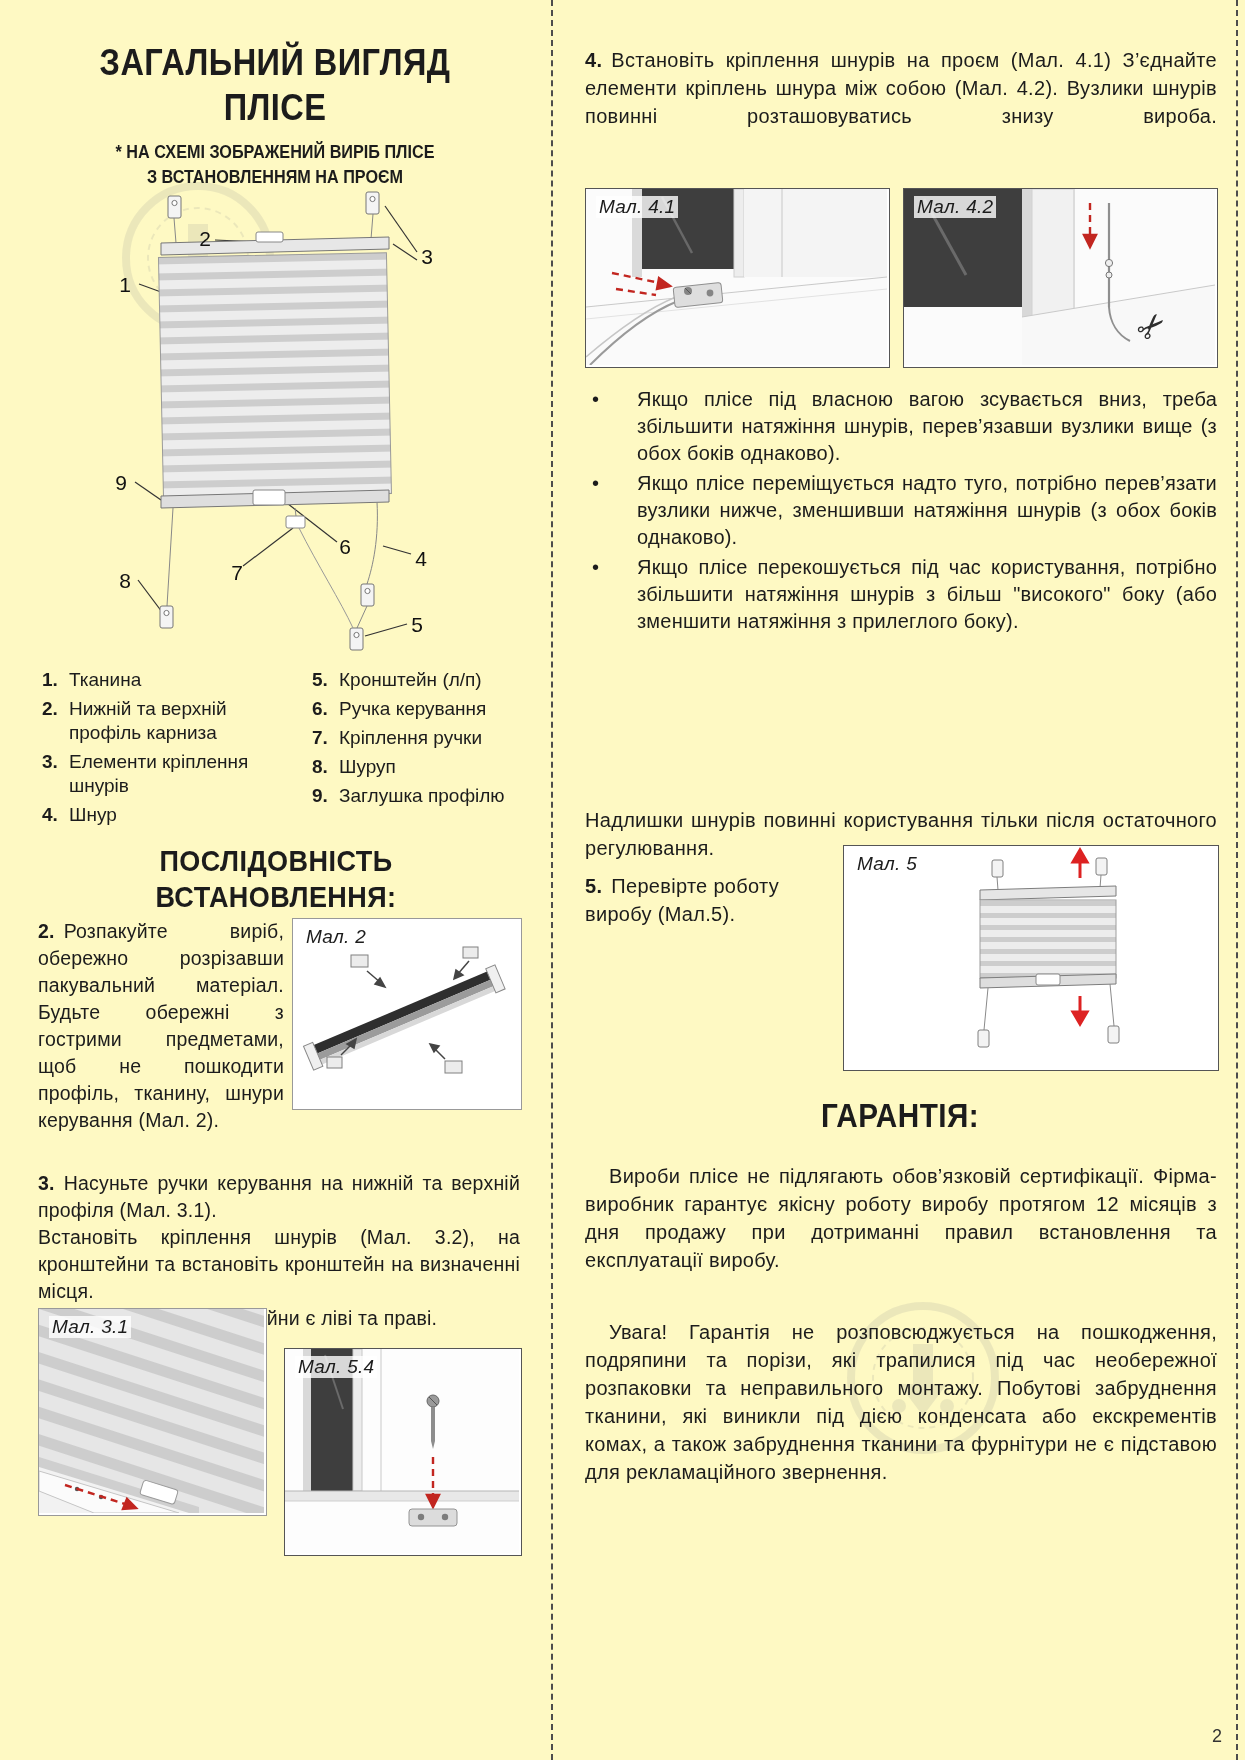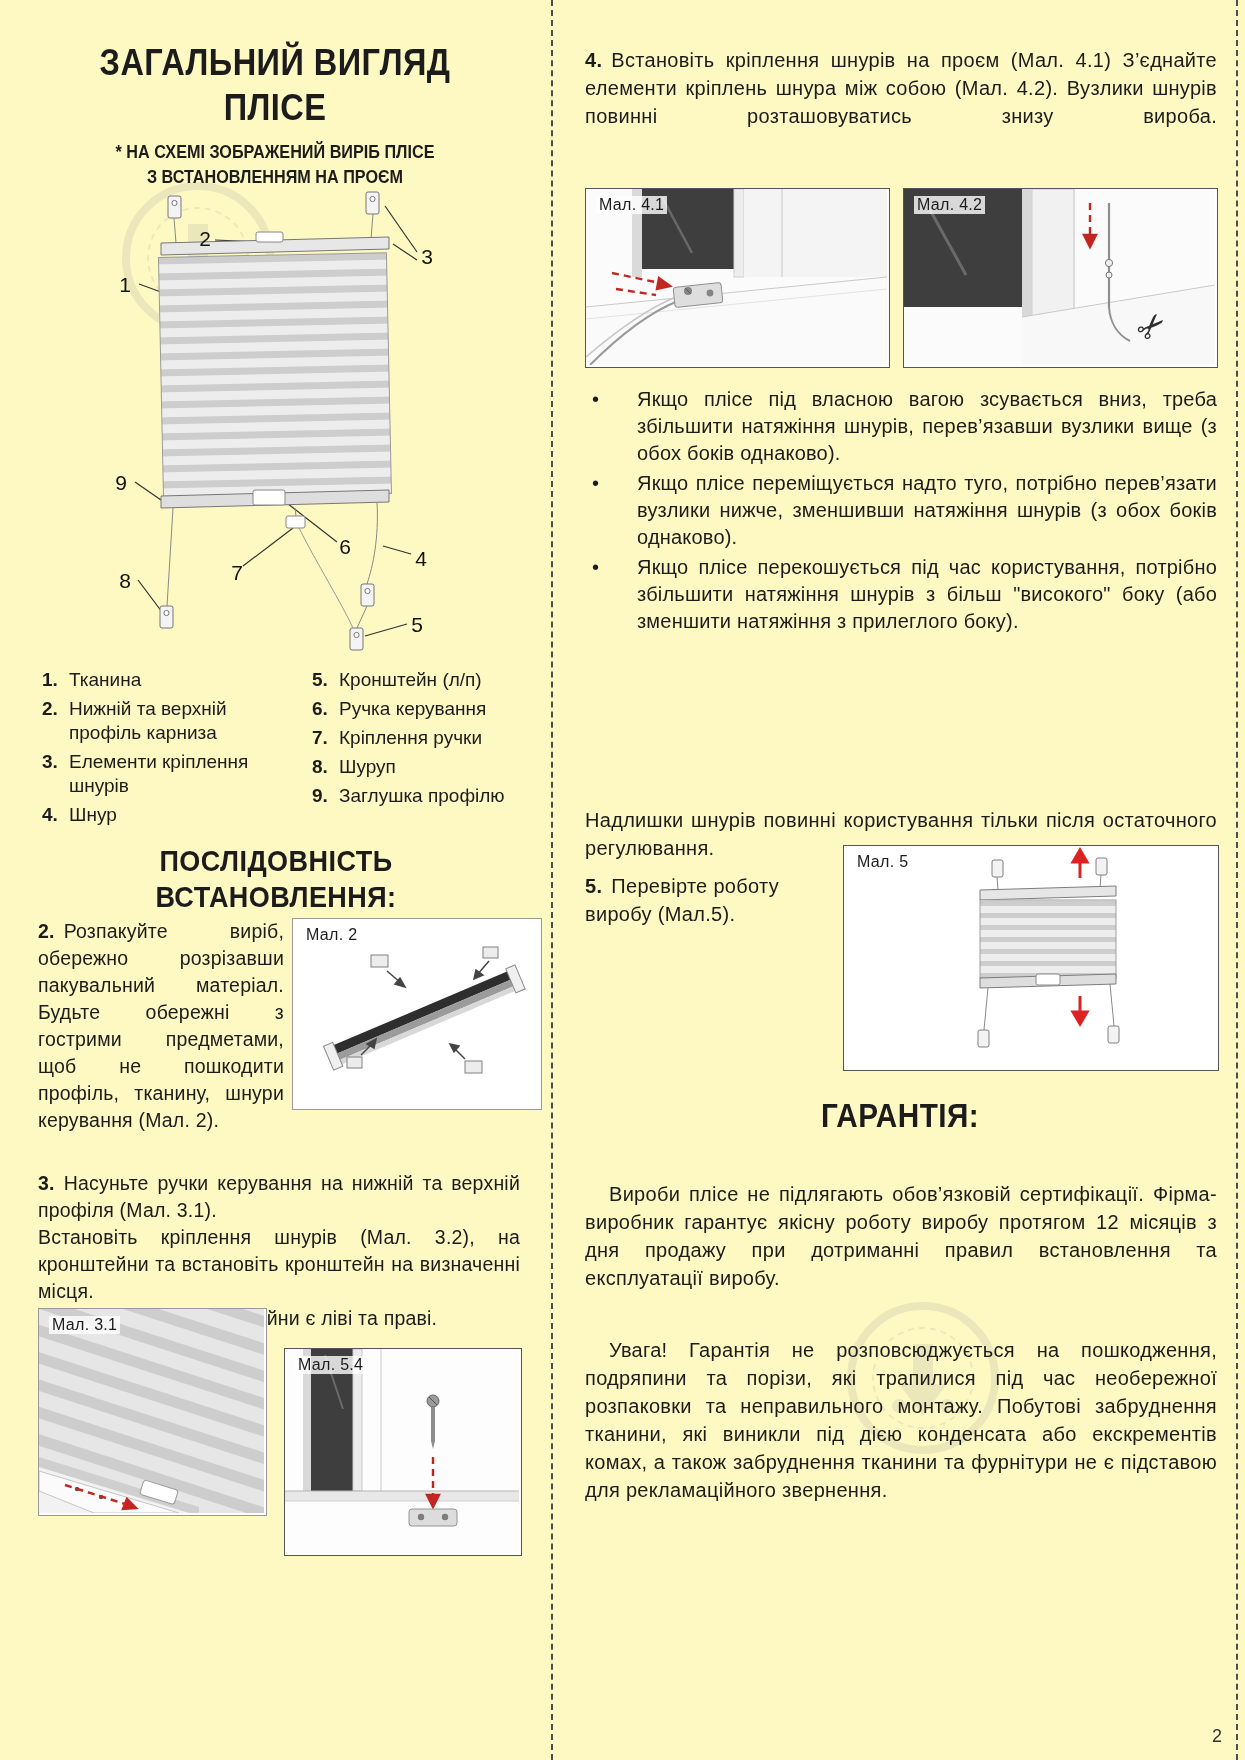--- a/index.html
+++ b/index.html
@@ -13,26 +13,26 @@
   .h-sec{font-weight:700;font-size:30px;line-height:36px;text-align:center;letter-spacing:.5px;transform:scaleX(.9);}
   .body-t{font-size:19.5px;line-height:27px;text-align:justify;letter-spacing:.2px;}
   .body-r{font-size:20px;line-height:28px;text-align:justify;letter-spacing:.3px;}
   .jlast{text-align-last:justify;}
   .pnum{font-weight:700;padding-right:9px;}
   .legend{font-size:19px;line-height:24px;}
   .leg-item{display:flex;margin-bottom:5px;}
   .leg-num{font-weight:700;flex:none;width:27px;}
   .fig{position:absolute;background:#fff;border:1px solid #555;overflow:hidden;}
   .fig svg{display:block;}
-  .fig-label{position:absolute;top:7px;left:10px;font-size:16px;letter-spacing:.3px;
-             background:rgba(255,255,255,.8);padding:0 3px;z-index:2;}
+  .fig-label{position:absolute;top:7px;left:10px;font-size:19px;letter-spacing:.3px;
+             background:rgba(255,255,255,.8);padding:0 3px;z-index:2;font-style:italic;}
   .bullet{position:relative;padding-left:52px;font-size:20px;line-height:27px;text-align:justify;
           letter-spacing:.2px;margin-bottom:3px;}
   .bullet-marker{position:absolute;left:7px;top:0;}
-  .indent{text-indent:24px;margin-top:18px;}
+  .indent{text-indent:24px;}
   .pgnum{font-size:18px;color:#333;}
 </style>
 </head>
 <body>
 
 <div class="page">
 
   <div class="wm" style="left:118px;top:178px;">
     <svg width="160" height="160" viewBox="0 0 160 160">
       <circle cx="80" cy="80" r="72" fill="none" stroke="#909090" stroke-width="8"></circle>
@@ -175,21 +175,21 @@
       <span>Заглушка профілю</span>
     </div>
   </div>
 
   <div class="abs h-sec" style="left:20px;top:843px;width:512px;">ПОСЛІДОВНІСТЬ ВСТАНОВЛЕННЯ:</div>
 
   <div class="abs body-t" style="left:38px;top:918px;width:246px;">
     <span class="pnum">2.</span><span>Розпакуйте виріб, обережно розрізавши пакувальний матеріал. Будьте обережні з гострими предметами, щоб не пошкодити профіль, тканину, шнури керування (Мал. 2).</span>
   </div>
 
-  <div class="fig" style="left:292px;top:918px;width:228px;height:190px;border-color:#999;padding-left:20px;">
+  <div class="fig" style="left:292px;top:918px;width:228px;height:190px;border-color:#999;">
     <span class="fig-label">Мал. 2</span>
     <svg width="226" height="188" viewBox="0 0 226 188">
       <g transform="rotate(-23 113 100)">
         <rect x="16" y="88" width="192" height="9" fill="#2e2e2e"></rect>
         <rect x="16" y="97" width="192" height="7" fill="#9b9b9b"></rect>
         <rect x="16" y="104" width="192" height="5" fill="#d8d8d8"></rect>
         <rect x="8" y="85" width="10" height="26" fill="#f0f0f0" stroke="#888"></rect>
         <rect x="206" y="85" width="10" height="26" fill="#f0f0f0" stroke="#888"></rect>
       </g>
       <g fill="#ececec" stroke="#808080">

